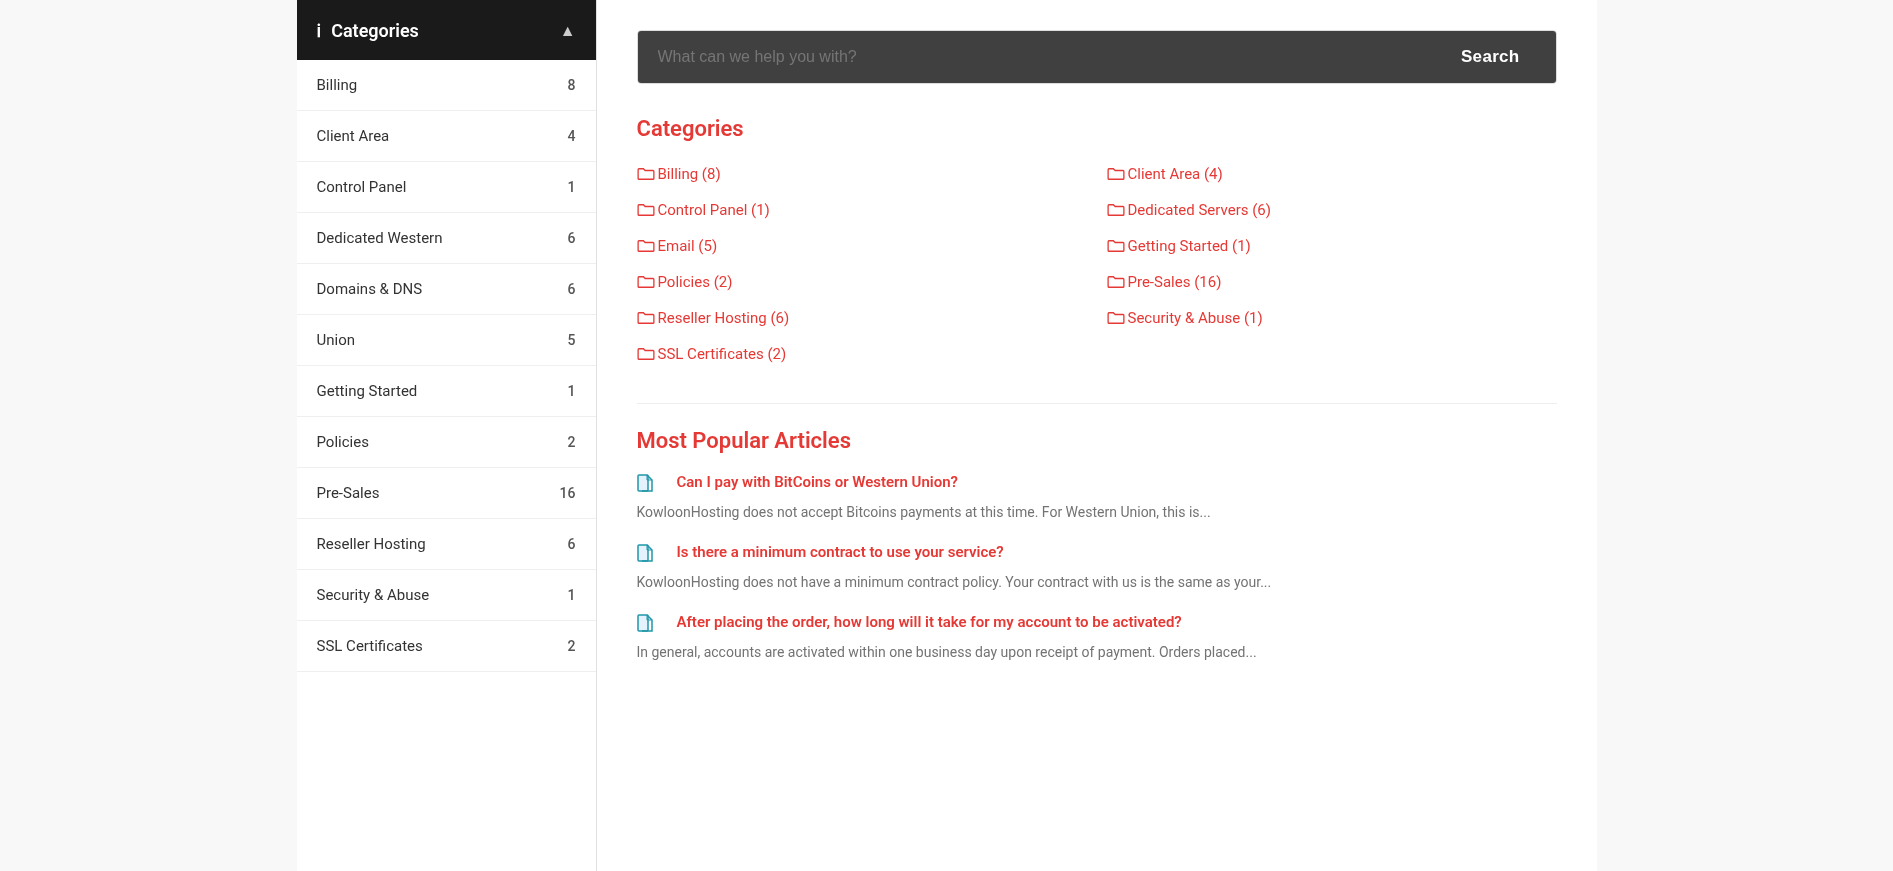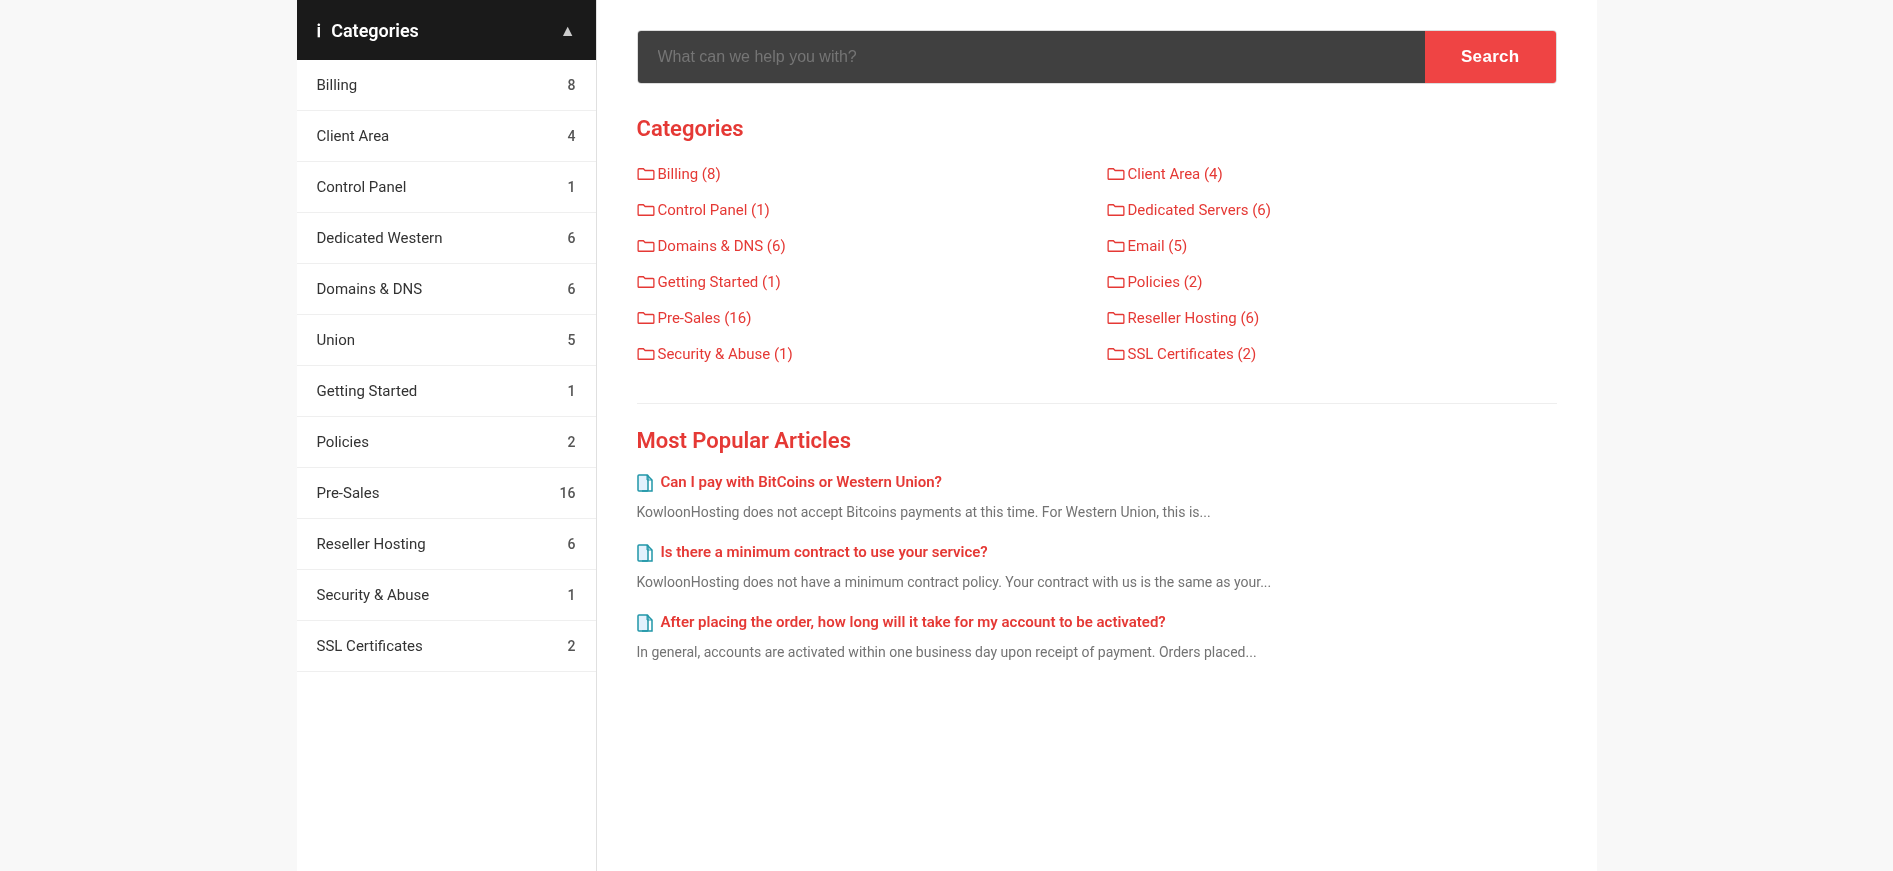--- a/index.html
+++ b/index.html
@@ -82,21 +82,21 @@
     .search-input {
       flex: 1;
       padding: 16px 20px;
       font-size: 16px;
       border: none;
       outline: none;
       color: #999;
       background: #404040;
     }
     .search-button {
-      background: #ef4444;
+      background: #404040;
       color: #fff;
       border: none;
       padding: 16px 36px;
       font-size: 17px;
       font-weight: 600;
       cursor: pointer;
       letter-spacing: 0.3px;
     }
     
     .section-title {
@@ -135,21 +135,21 @@
     
     .articles-section {
       margin-top: 8px;
     }
     .article-item {
       margin-bottom: 20px;
     }
     .article-link {
       display: flex;
       align-items: flex-start;
-      gap: 8px;
+      gap: 24px;
       color: #e53935;
       font-size: 15px;
       font-weight: 600;
       cursor: pointer;
       margin-bottom: 6px;
     }
     .doc-icon {
       flex-shrink: 0;
       margin-top: 1px;
     }
@@ -263,26 +263,20 @@
           <a class="category-item">
             <span class="folder-icon"><svg viewBox="0 0 20 16" fill="none" xmlns="http://www.w3.org/2000/svg">
     <path d="M1 3C1 2.44772 1.44772 2 2 2H7L9 4H18C18.5523 4 19 4.44772 19 5V13C19 13.5523 18.5523 14 18 14H2C1.44772 14 1 13.5523 1 13V3Z" stroke="#e53935" stroke-width="1.5" fill="none"></path>
   </svg></span>
             <span>Dedicated Servers (6)</span>
           </a>
           <a class="category-item">
             <span class="folder-icon"><svg viewBox="0 0 20 16" fill="none" xmlns="http://www.w3.org/2000/svg">
     <path d="M1 3C1 2.44772 1.44772 2 2 2H7L9 4H18C18.5523 4 19 4.44772 19 5V13C19 13.5523 18.5523 14 18 14H2C1.44772 14 1 13.5523 1 13V3Z" stroke="#e53935" stroke-width="1.5" fill="none"></path>
   </svg></span>
-            <span>Domains &amp; DNS (6)</span>
-          </a>
-          <a class="category-item">
-            <span class="folder-icon"><svg viewBox="0 0 20 16" fill="none" xmlns="http://www.w3.org/2000/svg">
-    <path d="M1 3C1 2.44772 1.44772 2 2 2H7L9 4H18C18.5523 4 19 4.44772 19 5V13C19 13.5523 18.5523 14 18 14H2C1.44772 14 1 13.5523 1 13V3Z" stroke="#e53935" stroke-width="1.5" fill="none"></path>
-  </svg></span>
             <span>Email (5)</span>
           </a>
           <a class="category-item">
             <span class="folder-icon"><svg viewBox="0 0 20 16" fill="none" xmlns="http://www.w3.org/2000/svg">
     <path d="M1 3C1 2.44772 1.44772 2 2 2H7L9 4H18C18.5523 4 19 4.44772 19 5V13C19 13.5523 18.5523 14 18 14H2C1.44772 14 1 13.5523 1 13V3Z" stroke="#e53935" stroke-width="1.5" fill="none"></path>
   </svg></span>
             <span>Getting Started (1)</span>
           </a>
           <a class="category-item">
             <span class="folder-icon"><svg viewBox="0 0 20 16" fill="none" xmlns="http://www.w3.org/2000/svg">

